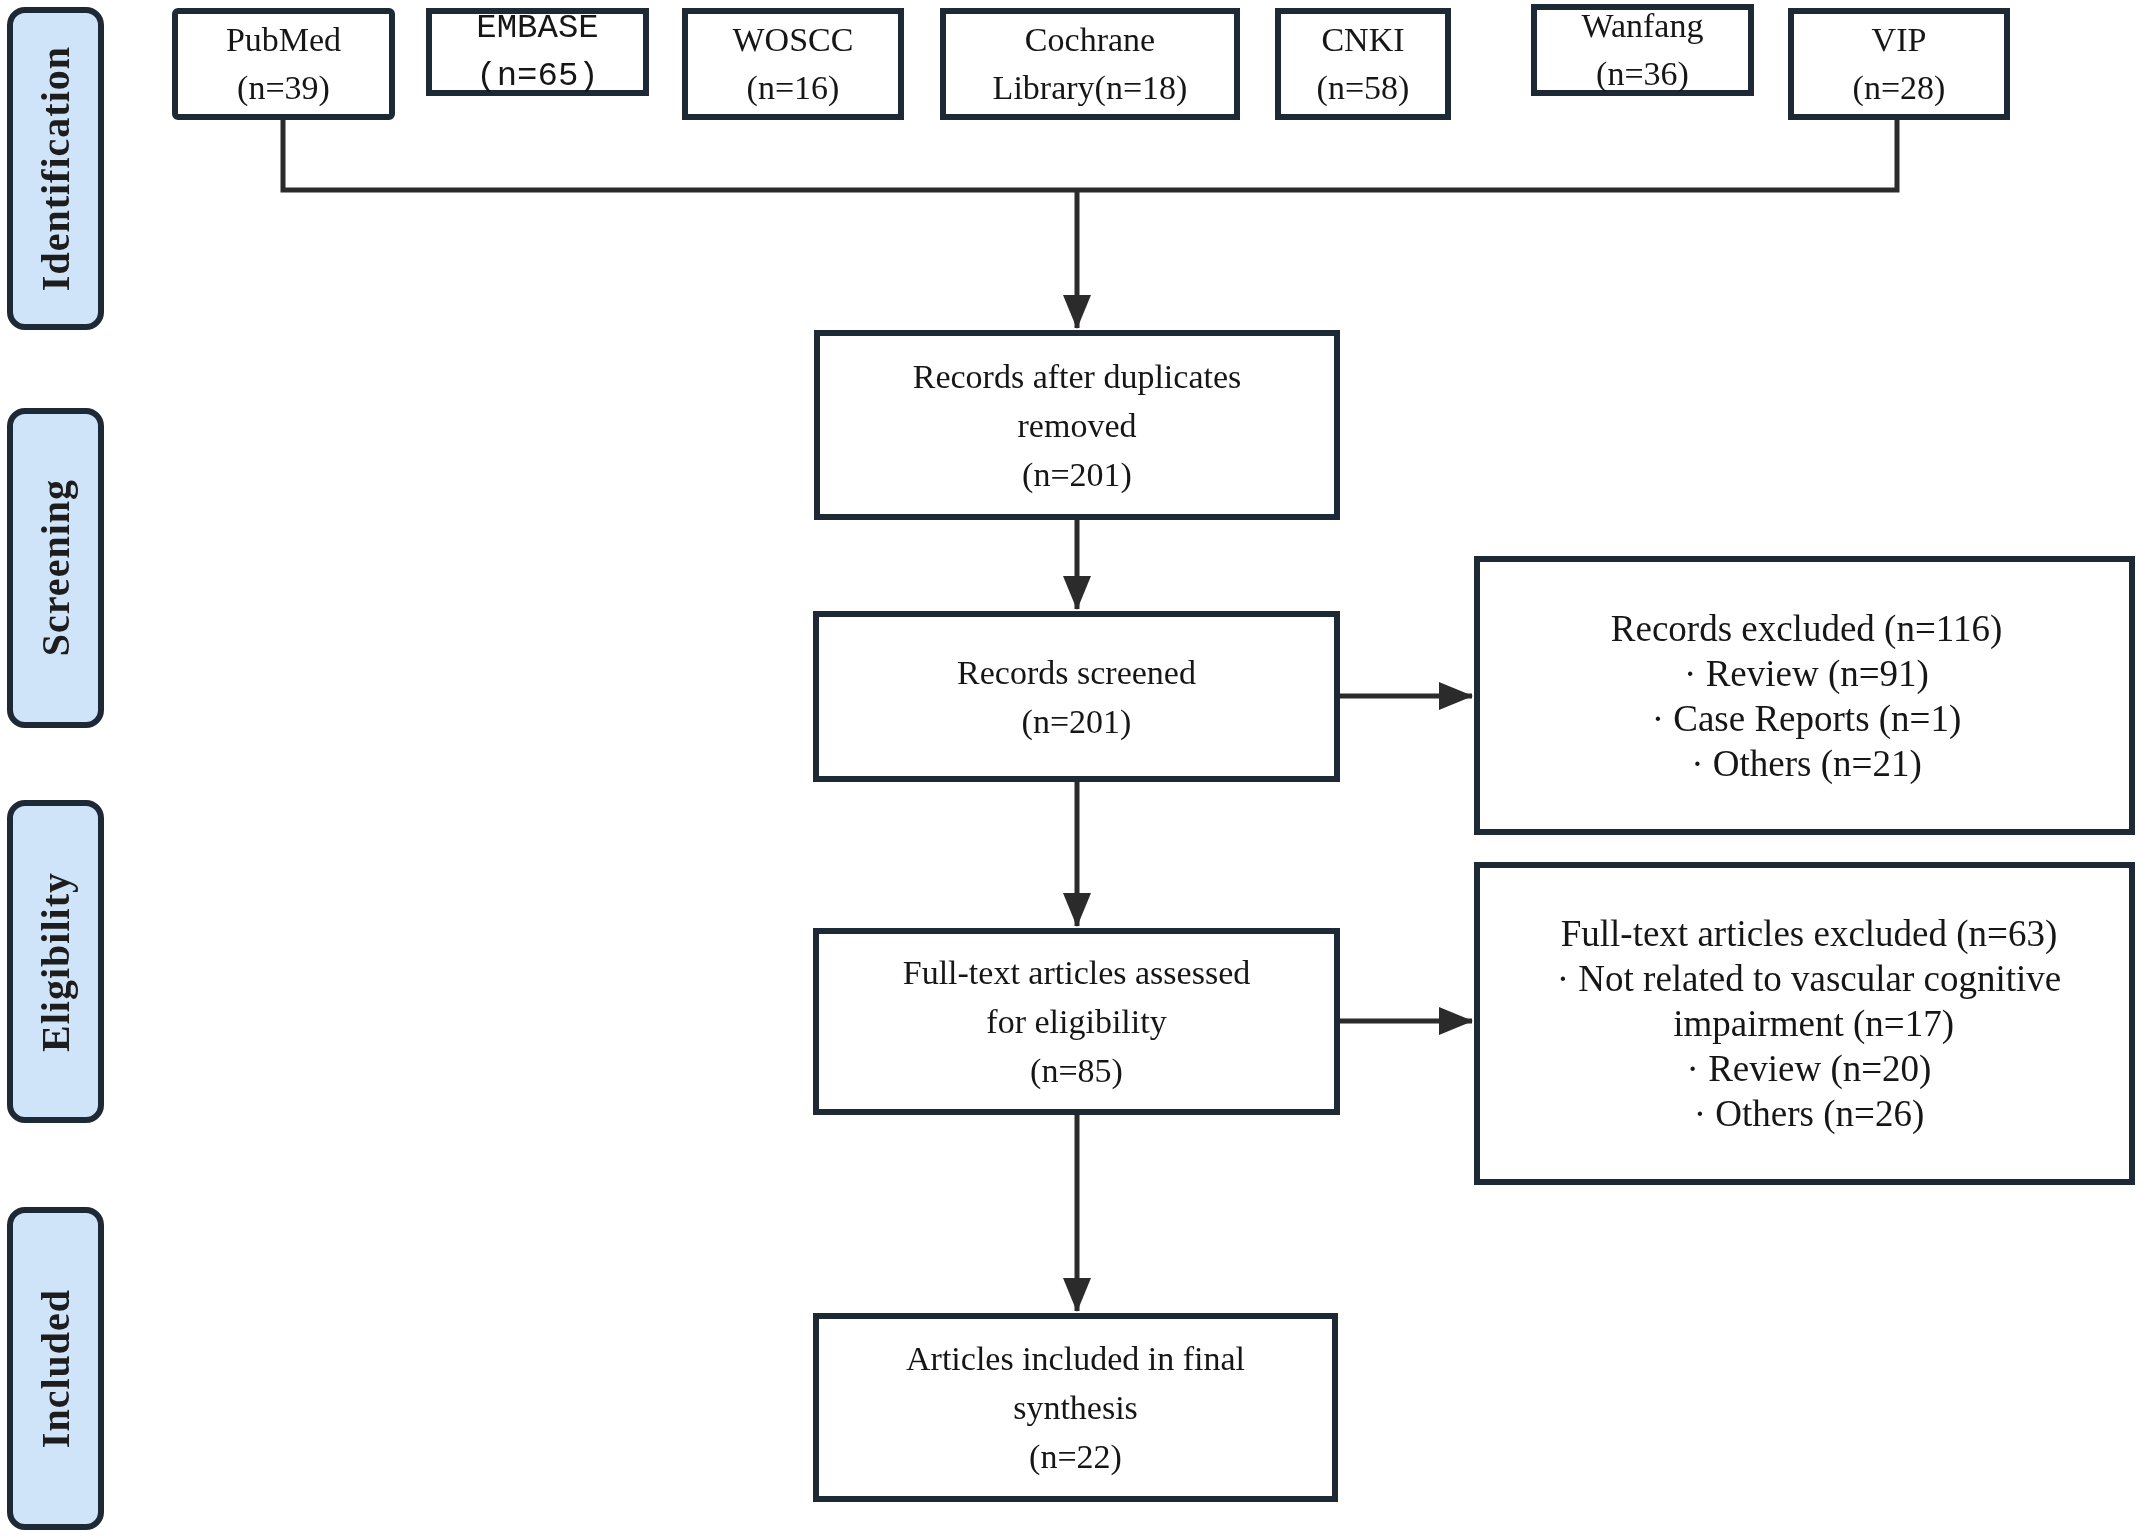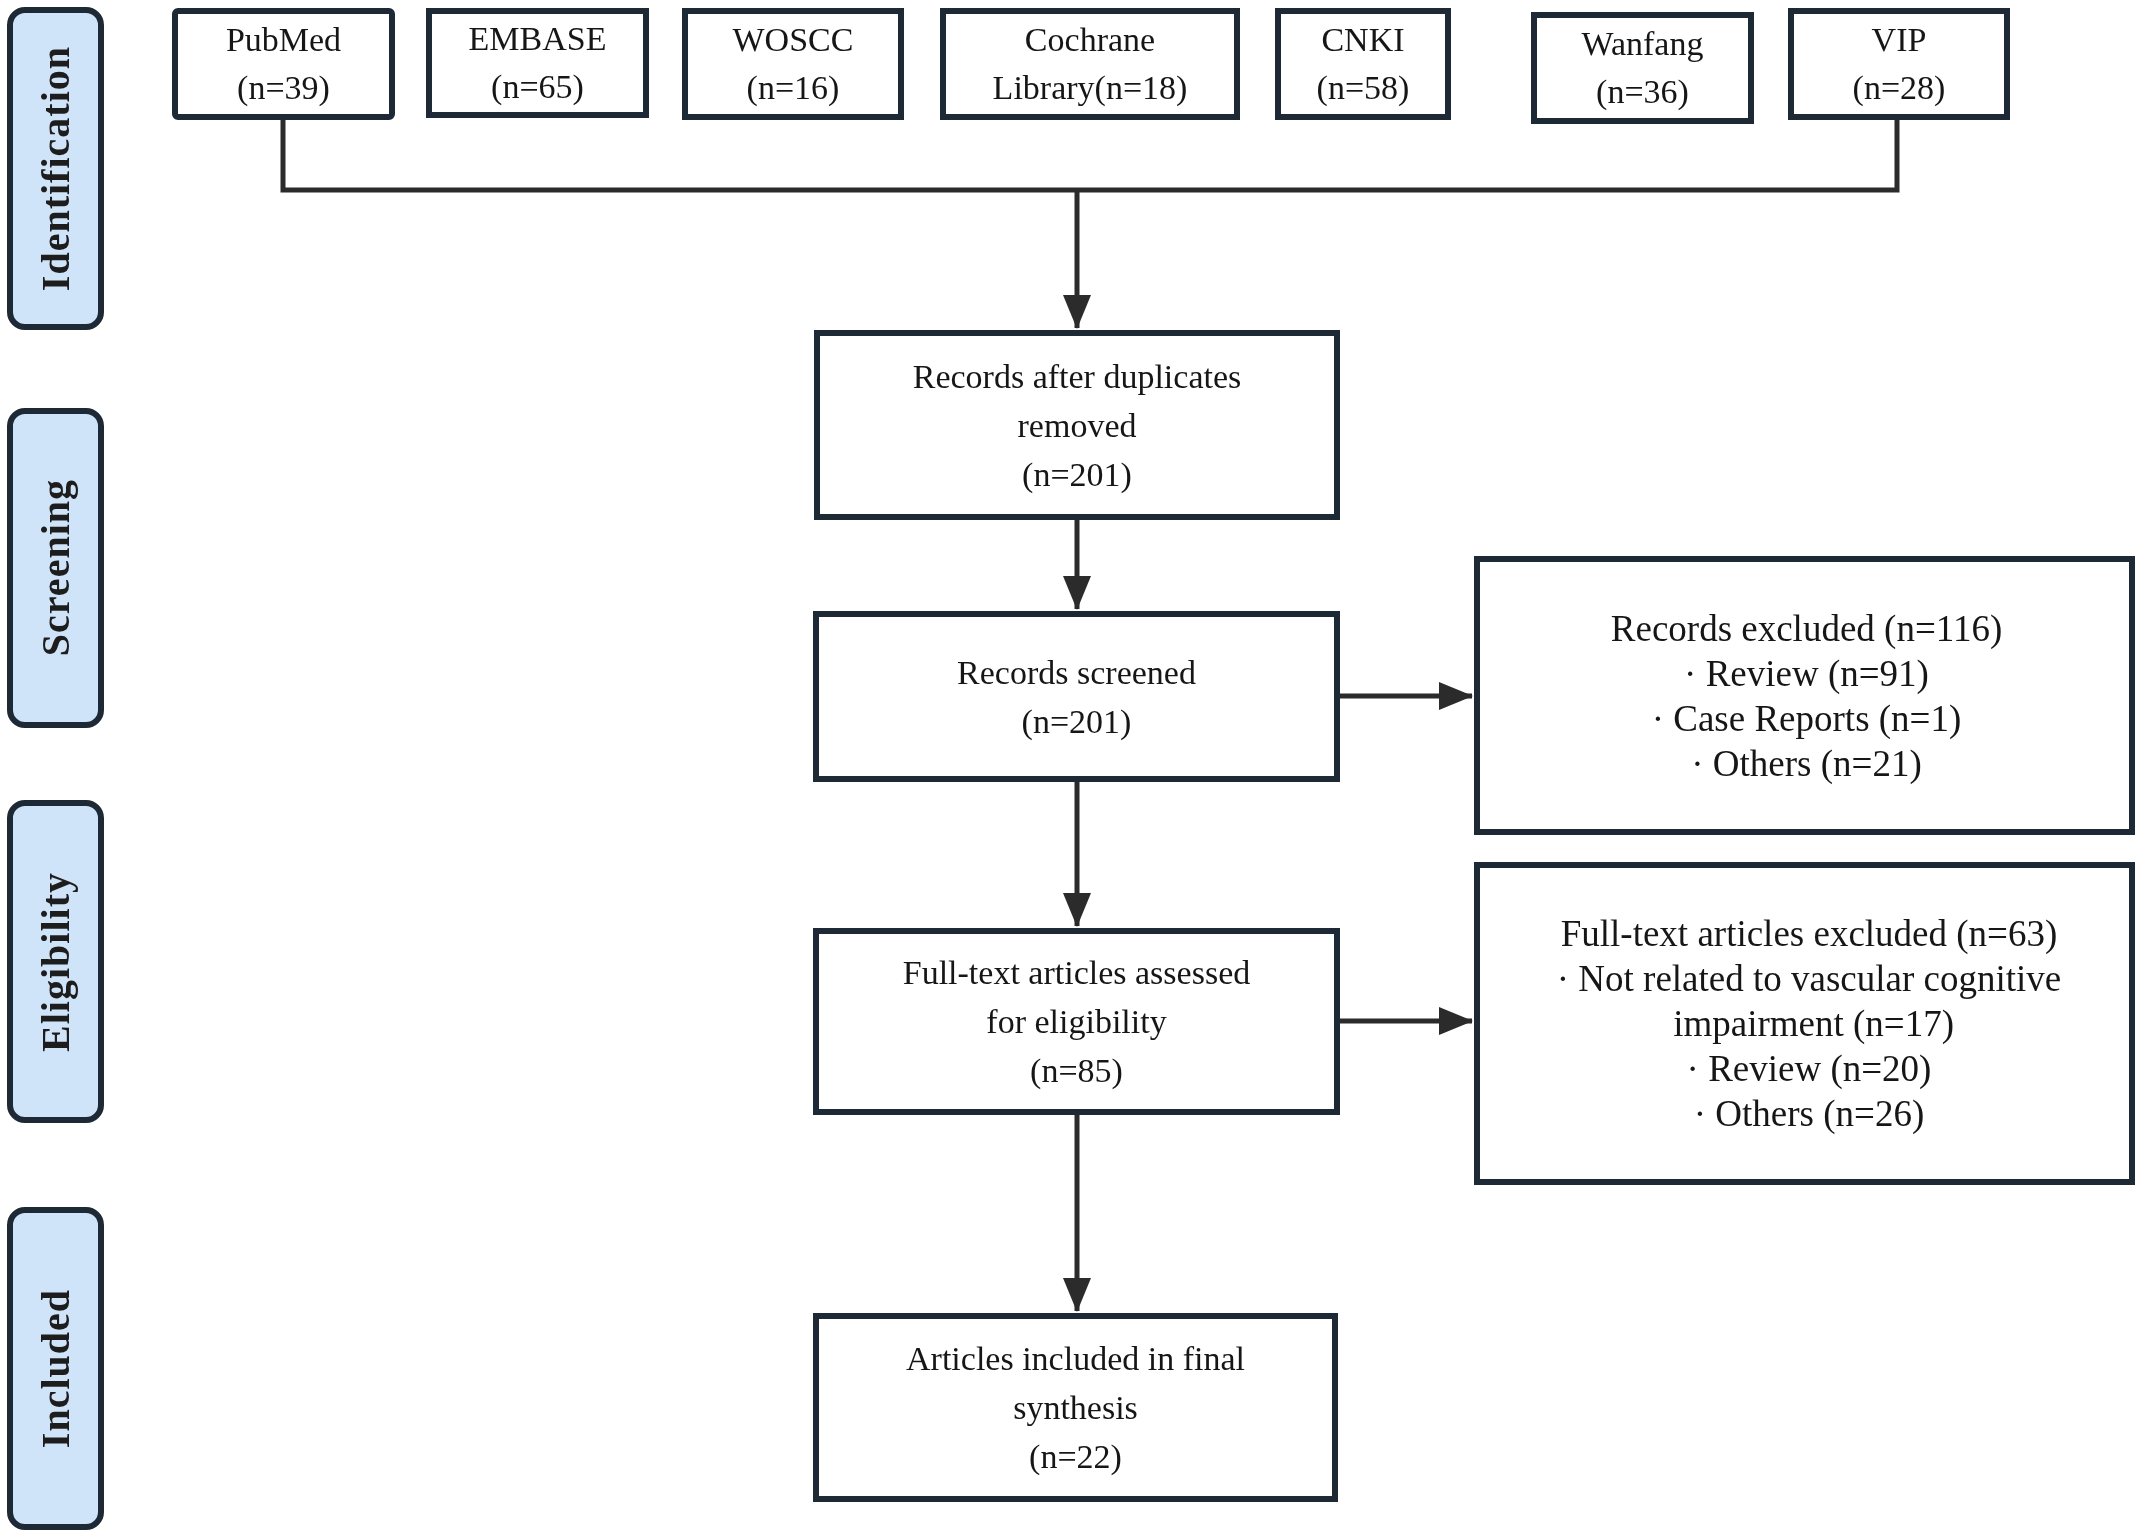--- a/index.html
+++ b/index.html
@@ -95,37 +95,37 @@
     <span class="vtext">Eligibility</span>
   </div>
   <div class="stage" style="top:1207px; height:323px;">
     <span class="vtext">Included</span>
   </div>
 
   <div class="box src-box" style="left:172px; top:8px; width:223px; height:112px;border-radius:6px;">
     <div>PubMed</div>
     <div>(n=39)</div>
   </div>
-  <div class="box src-box" style="left:426px; top:8px; width:223px; height:110px;">
+  <div class="box src-box" style="left:426px; top:8px; width:223px; height:88px;font-family:Liberation Mono, monospace;">
     <div>EMBASE</div>
     <div>(n=65)</div>
   </div>
   <div class="box src-box" style="left:682px; top:8px; width:222px; height:112px;">
     <div>WOSCC</div>
     <div>(n=16)</div>
   </div>
   <div class="box src-box" style="left:940px; top:8px; width:300px; height:112px;">
     <div>Cochrane</div>
     <div>Library(n=18)</div>
   </div>
   <div class="box src-box" style="left:1275px; top:8px; width:176px; height:112px;">
     <div>CNKI</div>
     <div>(n=58)</div>
   </div>
-  <div class="box src-box" style="left:1531px; top:12px; width:223px; height:112px;">
+  <div class="box src-box" style="left:1531px; top:4px; width:223px; height:92px;">
     <div>Wanfang</div>
     <div>(n=36)</div>
   </div>
   <div class="box src-box" style="left:1788px; top:8px; width:222px; height:112px;">
     <div>VIP</div>
     <div>(n=28)</div>
   </div>
 
   <div class="box main-box" style="left:814px; top:330px; width:526px; height:190px;">
     <div>Records after duplicates</div>

